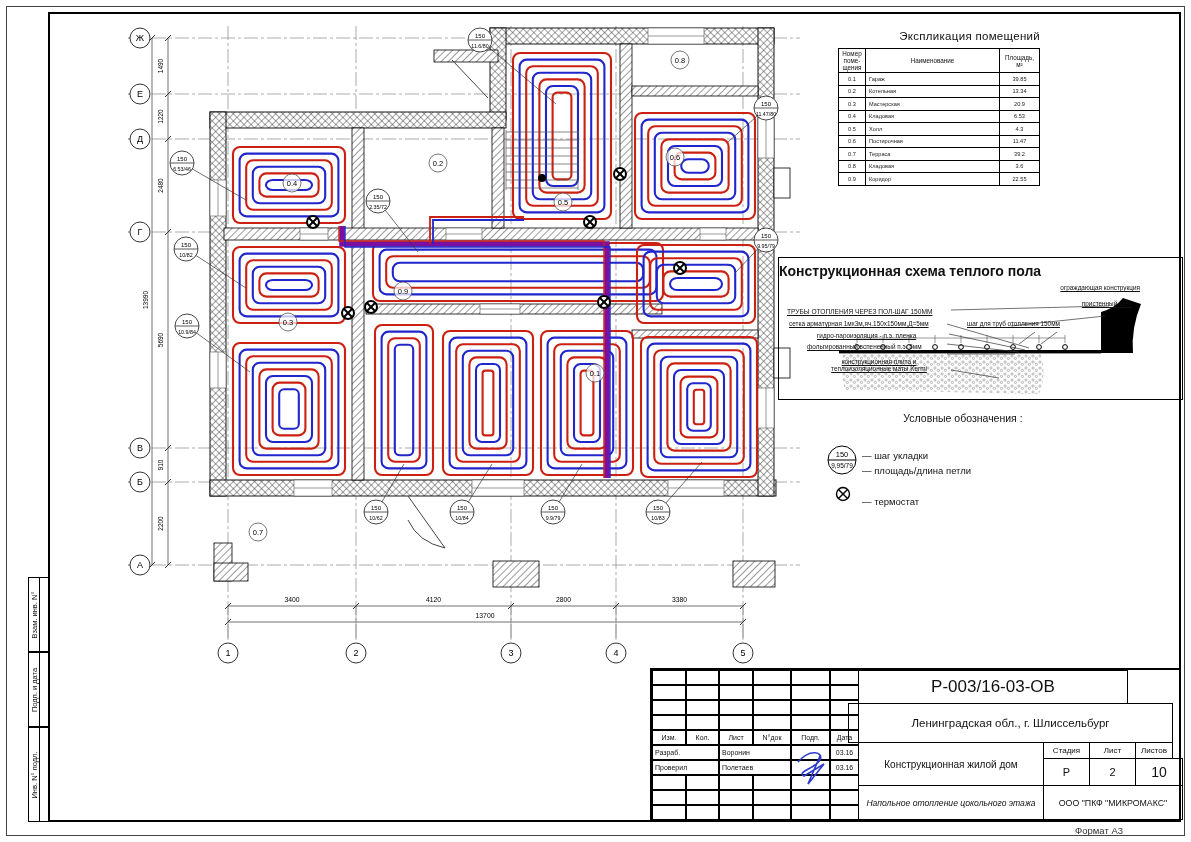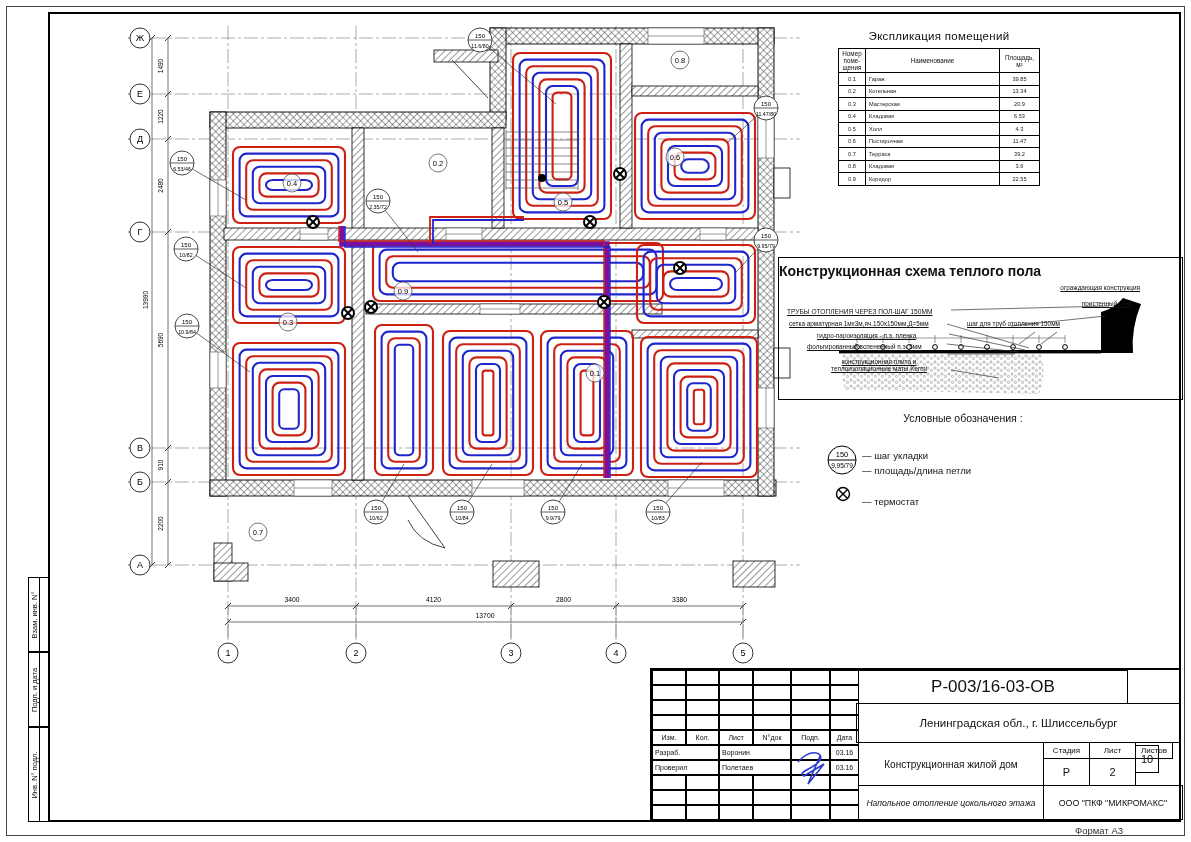--- a/index.html
+++ b/index.html
@@ -6,21 +6,21 @@
   html,body { width:1191px; height:842px; background:#fff; font-family:"Liberation Sans", sans-serif; color:#111; }
   .abs { position:absolute; }
   #sheet { position:relative; width:1191px; height:842px; background:#fff; overflow:hidden; }
   #outer-border { left:6px; top:6px; width:1179px; height:830px; border:1px solid #444; }
   #main-frame { left:48px; top:12px; width:1133px; height:810px; border:2px solid #000; }
   .stampbox { left:28px; width:21px; border:1.6px solid #000; display:flex; }
   .stampbox .lbl { width:11px; border-right:1px solid #000; position:relative; }
   .stampbox .lbl span { position:absolute; left:50%; top:50%; transform:translate(-50%,-50%) rotate(-90deg); white-space:nowrap; font-size:7.5px; }
   
   #schedule { left:838px; top:30px; width:202px; }
-  #schedule .title { text-align:center; font-size:11.5px; margin-bottom:6px; letter-spacing:.3px; }
+  #schedule .title { text-align:right; font-size:11.5px; margin-bottom:6px; letter-spacing:.3px; }
   #schedule table { border-collapse:collapse; width:100%; }
   #schedule th, #schedule td { border:1.7px solid #000; font-weight:normal; }
   #schedule th { font-size:6.3px; white-space:pre-line; padding:1px 1px; }
   #schedule td { font-size:5.6px; height:12.5px; text-align:center; color:#222; }
   #schedule td.nm { text-align:left; padding-left:3px; }
   
   #scheme { left:778px; top:257px; width:405px; height:143px; border:1.6px solid #000; }
   #scheme .title { text-align:left; font-size:14px; font-weight:bold; margin-top:5px; }
   .slabel { position:absolute; font-size:6.4px; text-decoration:underline; white-space:pre-line; }
   .slabel.r { text-align:right; }
@@ -621,26 +621,26 @@
         <div></div>
         <div></div>
         <div></div>
         <div></div>
         <div></div>
       </div>
     <svg width="60" height="46" style="position:absolute;left:138px;top:72px;z-index:3;">
       <path d="M8,20 C20,6 34,10 30,18 C26,26 6,30 14,34 L34,22 L18,42 L30,14" fill="none" stroke="#2b3bcc" stroke-width="1.6"></path>
     </svg>
     <div class="tb-cell" style="left:206px; top:0; width:270px; height:34px; font-size:17px;">Р-003/16-03-ОВ</div>
-    <div class="tb-cell" style="left:204px; top:33px; width:325px; height:40px; font-size:11.5px;">Ленинградская обл., г. Шлиссельбург</div>
+    <div class="tb-cell" style="left:196px; top:33px; width:325px; height:40px; font-size:11.5px;">Ленинградская обл., г. Шлиссельбург</div>
     <div class="tb-cell" style="left:206px; top:72px; width:186px; height:44px; font-size:10px;">Конструкционная жилой дом</div>
     <div class="tb-cell" style="left:391px; top:72px; width:47px; height:17px; font-size:8px;">Стадия</div>
     <div class="tb-cell" style="left:437px; top:72px; width:47px; height:17px; font-size:8px;">Лист</div>
     <div class="tb-cell" style="left:483px; top:72px; width:38px; height:17px; font-size:8px;">Листов</div>
     <div class="tb-cell" style="left:391px; top:88px; width:47px; height:28px; font-size:11px;">Р</div>
     <div class="tb-cell" style="left:437px; top:88px; width:47px; height:28px; font-size:11px;">2</div>
-    <div class="tb-cell" style="left:483px; top:75px; width:24px; height:28px; font-size:11px;">10</div>
+    <div class="tb-cell" style="left:483px; top:88px; width:48px; height:28px; font-size:14px;">10</div>
     <div class="tb-cell" style="left:206px; top:115px; width:186px; height:35px; font-size:8.6px;font-style:italic;">Напольное отопление цокольного этажа</div>
     <div class="tb-cell" style="left:391px; top:115px; width:140px; height:35px; font-size:8.8px;">ООО "ПКФ "МИКРОМАКС"</div>
   </div>
 
   <div class="fmt abs">Формат А3</div>
 </div>
 
 </body></html>

